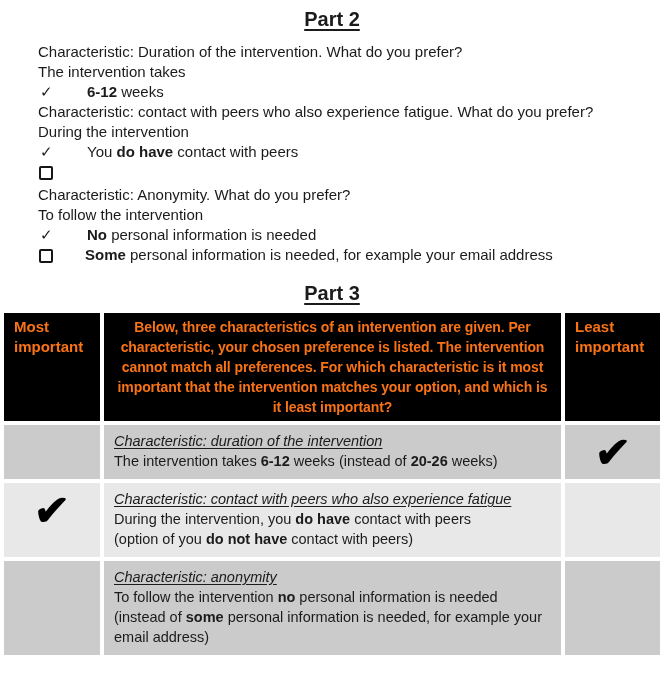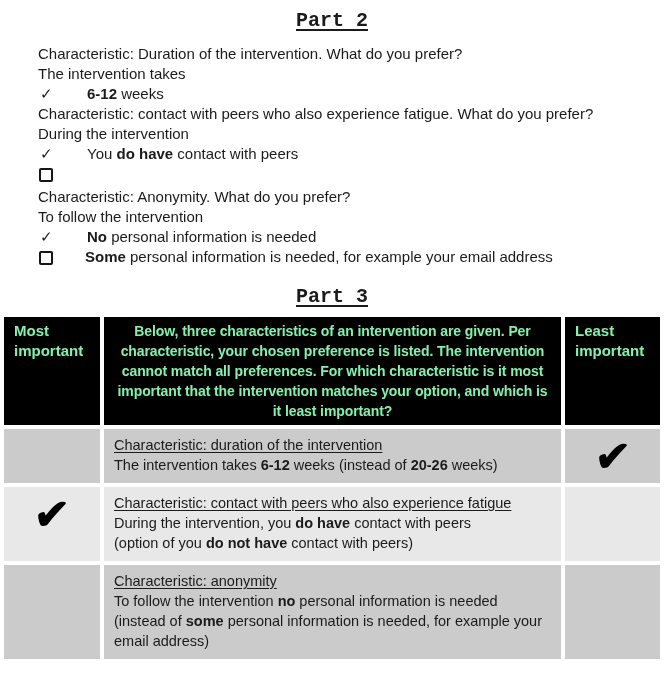--- a/index.html
+++ b/index.html
@@ -6,21 +6,21 @@
   body{
     width:664px;height:678px;overflow:hidden;background:#ffffff;
     font-family:"Liberation Sans", sans-serif;
     color:#1b1b1b;font-size:15px;line-height:20px;
   }
   .b{font-weight:bold;}
   .part-title{
     text-align:center;font-size:20px;line-height:26px;font-weight:bold;
     margin:0;padding:0;
   }
-  .part-title span{text-decoration:underline;text-underline-offset:3px;text-decoration-thickness:2px;font-family:Liberation Mono, monospace;}
+  .part-title span{text-decoration:underline;text-underline-offset:3px;text-decoration-thickness:2px;}
   #part2-title{margin-top:6px;}
   #part3-title{margin-top:12px;}
   .part2-content{margin:10px 8px 0 38px;}
   .line{white-space:nowrap;}
   .line.option{display:flex;align-items:flex-start;}
   .marker{width:47px;flex:0 0 47px;display:inline-block;}
   .marker.check{font-size:15px;line-height:20px;color:#1b1b1b;padding-left:2px;}
   .box{
     display:inline-block;width:10px;height:10px;margin-top:4px;margin-left:1px;
     border:2px solid #161616;border-radius:2px;background:transparent;
@@ -28,28 +28,28 @@
   
   .p3-table{
     margin:7px 4px 0 4px;
     display:grid;
     grid-template-columns:96px 1fr 95px;
     gap:4px;
     background:#ffffff;
   }
   .cell{box-sizing:border-box;}
   .head{
-    background:#000000;color:#86efac;font-weight:bold;
+    background:#000000;color:#f97316;font-weight:bold;
     padding:4px 10px;font-size:15px;line-height:20px;
   }
   .head.desc-head{font-size:14px;letter-spacing:-0.1px;text-align:center;}
   .dark{background:#cbcbcb;}
   .light{background:#e8e8e8;}
   .desc-cell{padding:6px 10px 8px 10px;font-size:14.5px;line-height:20px;}
-  .row-title{text-decoration:underline;text-underline-offset:2px;}
+  .row-title{text-decoration:underline;text-underline-offset:2px;font-style:italic;}
   .check-cell{
     display:flex;justify-content:center;align-items:flex-start;
     padding-top:4px;
   }
   .bigcheck{
     font-size:42px;line-height:48px;font-weight:bold;color:#000000;
     transform:skewX(-4deg);
   }
 </style>
 </head>

